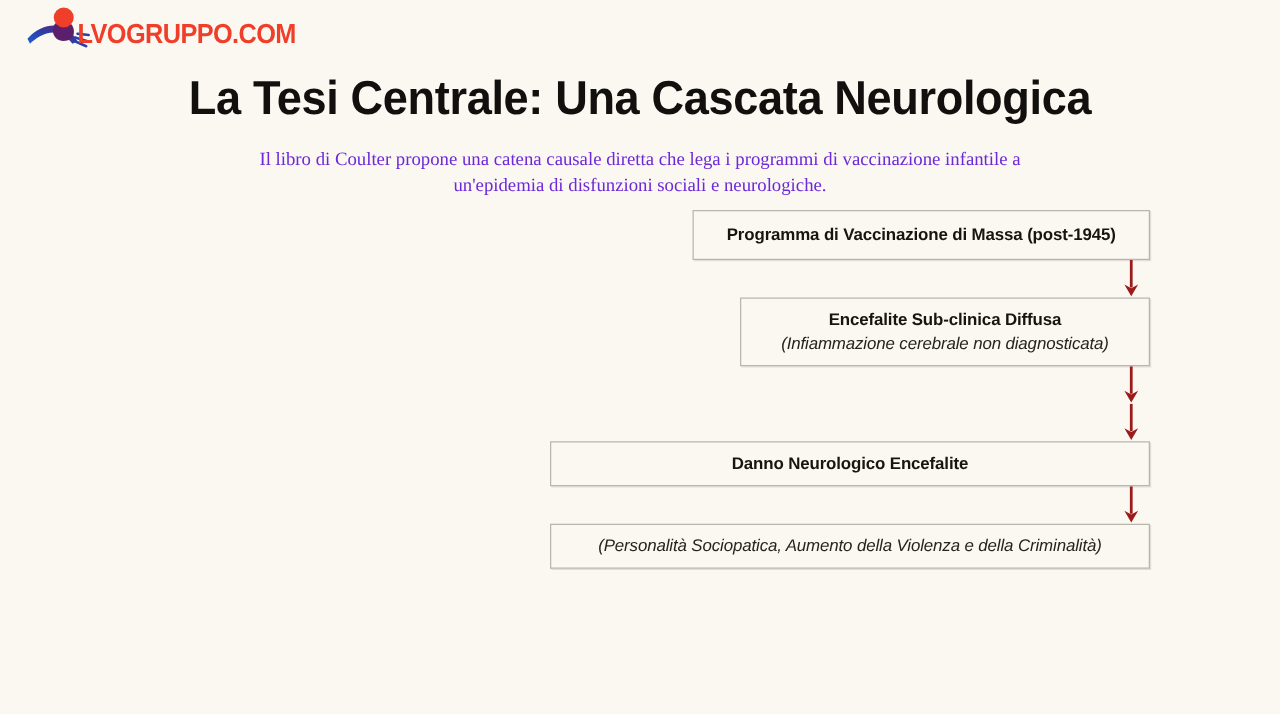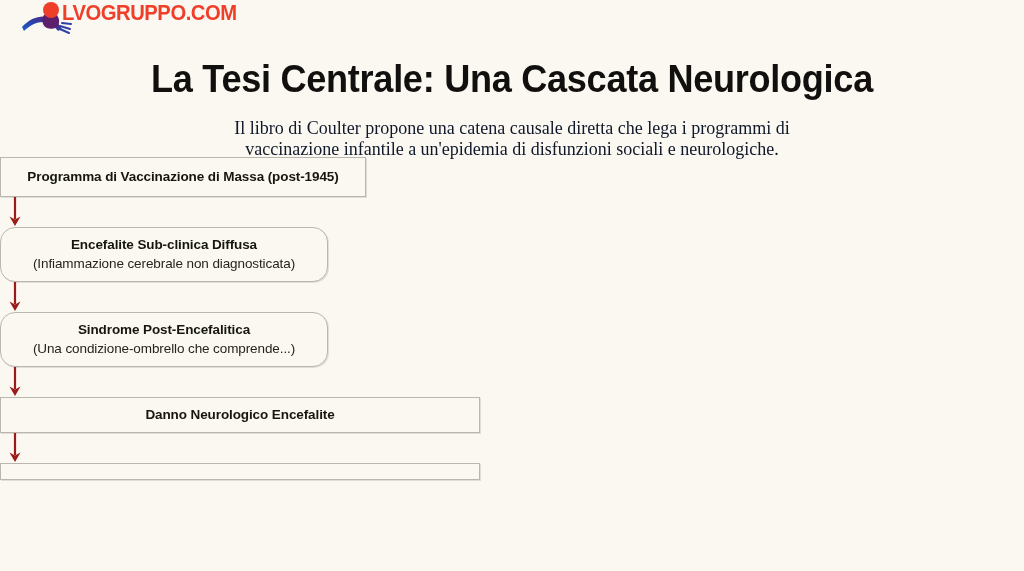--- a/index.html
+++ b/index.html
@@ -16,21 +16,21 @@
     position: relative;
   }
 
   
   .brand {
     position: absolute;
     top: 0;
     left: 0;
     height: 40px;
     display: flex;
-    align-items: flex-start;
+    align-items: flex-end;
     padding-left: 0px;
   }
   .brand-mark {
     width: 58px;
     height: 36px;
     margin-left: 18px;
     margin-right: 0px;
     display: block;
     flex: 0 0 auto;
   }
@@ -63,34 +63,34 @@
     transform-origin: center top;
   }
   .page-subtitle {
     position: absolute;
     top: 118px;
     left: 50%;
     transform: translateX(-50%);
     width: 640px;
     text-align: center;
     font-family: "Liberation Serif", serif;
-    font-size: 18px;
+    font-size: 15px;
     line-height: 21px;
-    color: #0f172a;
+    color: #6d28d9;
   }
 
   
   .flow {
     position: absolute;
-    top: 157px;
+    top: 168px;
     left: 0;
     width: 920px;
     display: flex;
     flex-direction: column;
-    align-items: flex-start;
+    align-items: flex-end;
   }
   .node {
     box-sizing: border-box;
     background: #faf8f1;
     border: 1px solid #b9b6ae;
     box-shadow: 1px 1px 0 rgba(0,0,0,0.10);
     text-align: center;
     color: #16150f;
     padding: 7px 18px 8px 18px;
   }
@@ -103,23 +103,24 @@
     white-space: nowrap;
   }
   .node .n-sub {
     font-family: "Liberation Sans", sans-serif;
     font-weight: normal;
     font-size: 13.5px;
     line-height: 19px;
     letter-spacing: -0.1px;
     color: #26241e;
     white-space: nowrap;
+    font-style: italic;
   }
   .node.w-sm { width: 366px; }
-  .node.w-md { width: 328px; border-radius: 15px; }
+  .node.w-md { width: 328px; }
   .node.w-lg { width: 480px; }
   .node.single { padding-top: 9px; padding-bottom: 10px; }
 
   .connector {
     width: 30px;
     height: 30px;
     display: block;
   }
 </style>
 </head>
@@ -159,35 +160,32 @@
   <div class="node w-md">
     <div class="n-title">Encefalite Sub-clinica Diffusa</div>
     <div class="n-sub">(Infiammazione cerebrale non diagnosticata)</div>
   </div>
 
   <svg class="connector" viewBox="0 0 30 30">
     <line x1="15" y1="0" x2="15" y2="22" stroke="#9b1a1a" stroke-width="2.2"></line>
     <path d="M15 29 L9.5 19.5 L15 22.5 L20.5 19.5 Z" fill="#9b1a1a"></path>
   </svg>
 
-  <div class="node w-md">
-    <div class="n-title">Sindrome Post-Encefalitica</div>
-    <div class="n-sub">(Una condizione-ombrello che comprende...)</div>
-  </div>
 
   <svg class="connector" viewBox="0 0 30 30">
     <line x1="15" y1="0" x2="15" y2="22" stroke="#9b1a1a" stroke-width="2.2"></line>
     <path d="M15 29 L9.5 19.5 L15 22.5 L20.5 19.5 Z" fill="#9b1a1a"></path>
   </svg>
 
   <div class="node w-lg">
     <div class="n-title">Danno Neurologico Encefalite</div>
   </div>
 
   <svg class="connector" viewBox="0 0 30 30">
     <line x1="15" y1="0" x2="15" y2="22" stroke="#9b1a1a" stroke-width="2.2"></line>
     <path d="M15 29 L9.5 19.5 L15 22.5 L20.5 19.5 Z" fill="#9b1a1a"></path>
   </svg>
 
   <div class="node w-lg">
+    <div class="n-sub">(Personalità Sociopatica, Aumento della Violenza e della Criminalità)</div>
   </div>
 
 </div>
 
 </body></html>

